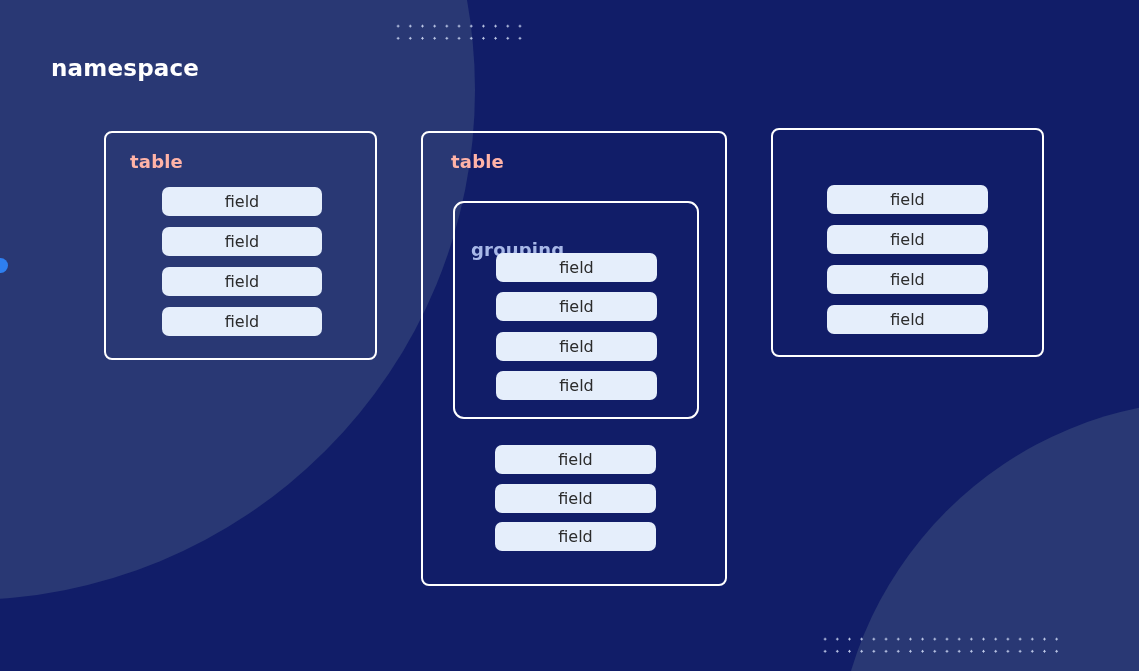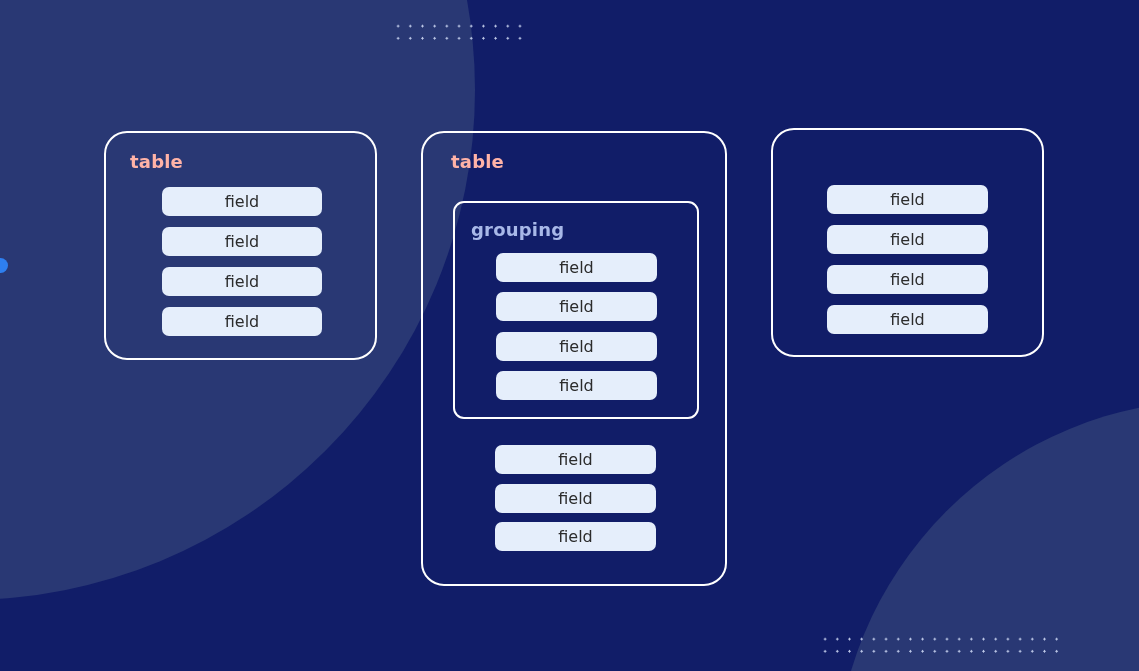--- a/index.html
+++ b/index.html
@@ -82,31 +82,31 @@
     font-size: 23px;
     font-weight: bold;
     color: #ffffff;
     letter-spacing: .2px;
   }
 
   .card {
     position: absolute;
     box-sizing: border-box;
     border: 2px solid #ffffff;
-    border-radius: 23px;
+    border-radius: 8px;
     background: transparent;
   }
   .card-title {
     position: absolute;
     font-size: 18px;
     font-weight: bold;
     letter-spacing: .2px;
   }
   .title-table  { color: #ffb3a7; }
-  .title-group  { color: #a8b8e8; }
+  .title-group  { color: #a8b8e8; margin-top: 20px; }
 
   .pill {
     position: absolute;
     box-sizing: border-box;
     background: #e5eefb;
     border-radius: 7px;
     color: #2b2b2b;
     font-size: 16px;
     display: flex;
     align-items: center;
@@ -164,20 +164,21 @@
   <div class="bg-layer">
     <div class="circle-tl"></div>
     <div class="circle-br"></div>
     <div class="accent-dot"></div>
     <div class="dot-grid dots-top"></div>
     <div class="dot-grid dots-bottom"></div>
   </div>
 
   <div class="content">
 
+    <div class="namespace-title">namespace</div>
 
     <div class="card" id="card-1">
       <div class="card-title title-table">table</div>
       <div class="pill p0">field</div>
       <div class="pill p1">field</div>
       <div class="pill p2">field</div>
       <div class="pill p3">field</div>
     </div>
 
     <div class="card" id="card-2">

